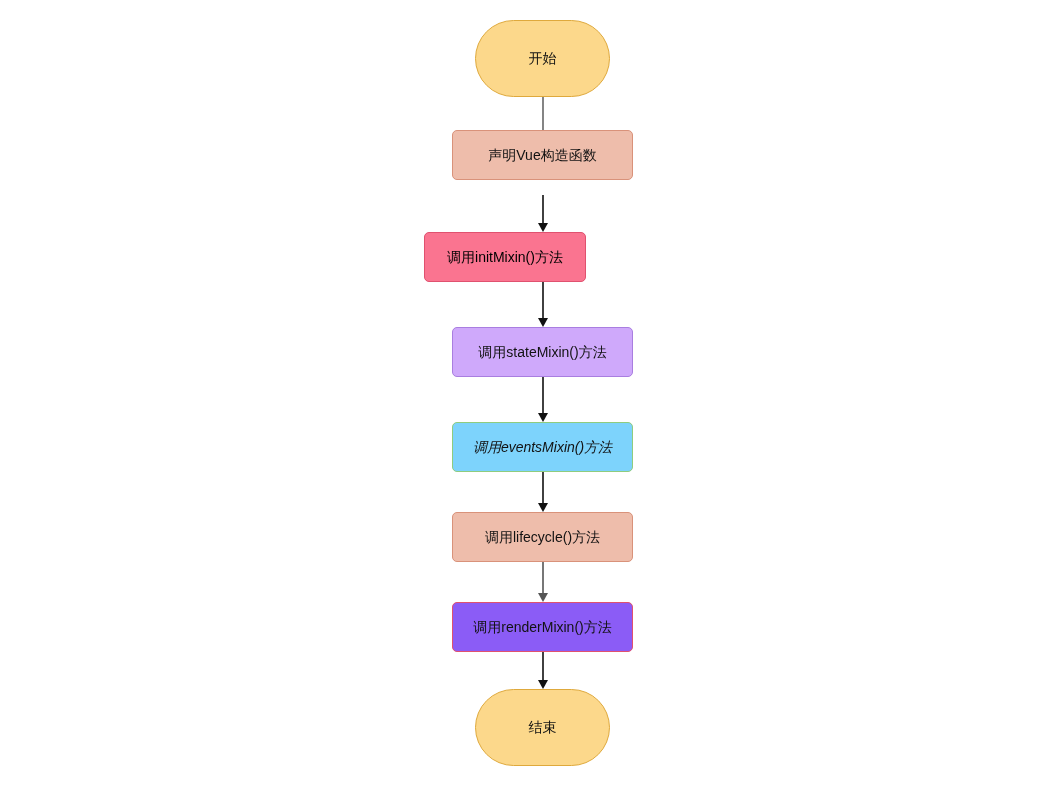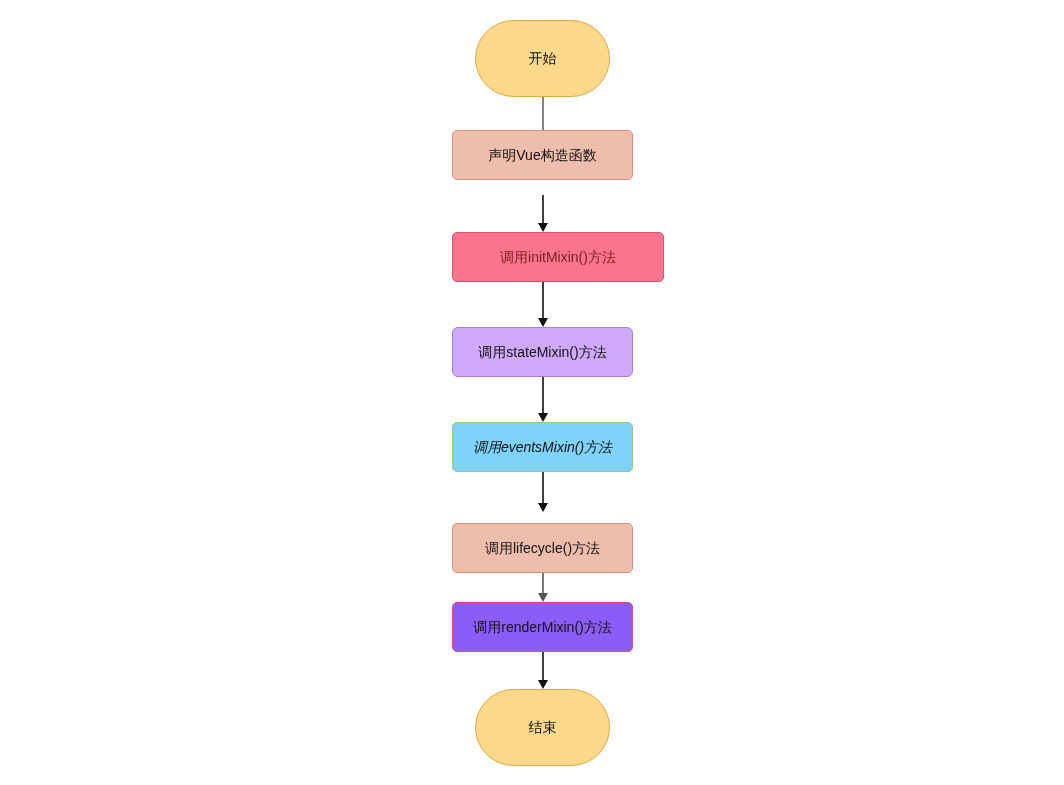--- a/index.html
+++ b/index.html
@@ -91,30 +91,30 @@
         <polygon points="538,680 548,680 543,689" fill="#111111"></polygon>
       </g>
     </svg>
   <div id="nodes">
       <div class="node terminal" style="left: 475px; top: 20px; width: 135px; height: 77px; background: rgb(252, 216, 139); border-color: rgb(223, 169, 60); color: rgb(18, 18, 18);">
         <span class="node-label">开始</span>
       </div>
       <div class="node process" style="left: 452px; top: 130px; width: 181px; height: 50px; background: rgb(238, 189, 171); border-color: rgb(217, 146, 122); color: rgb(18, 18, 18);">
         <span class="node-label">声明Vue构造函数</span>
       </div>
-      <div class="node process" style="left: 452px; top: 232px; width: 212px; height: 50px; background: rgb(250, 116, 144); border-color: rgb(224, 81, 111); color: #7f1d1d;">
+      <div class="node process" style="left: 424px; top: 232px; width: 162px; height: 50px; background: rgb(250, 116, 144); border-color: rgb(224, 81, 111); color: #000000;">
         <span class="node-label">调用initMixin()方法</span>
       </div>
-      <div class="node process" style="left: 452px; top: 327px; width: 181px; height: 50px; background: rgb(207, 169, 251); border-color: rgb(169, 126, 224); color: rgb(18, 18, 18); border-radius: 6px;">
+      <div class="node process" style="left: 452px; top: 327px; width: 181px; height: 50px; background: rgb(207, 169, 251); border-color: rgb(169, 126, 224); color: rgb(18, 18, 18);">
         <span class="node-label">调用stateMixin()方法</span>
       </div>
       <div class="node process" style="left: 452px; top: 422px; width: 181px; height: 50px; background: #7dd3fc; border-color: rgb(143, 204, 126); color: rgb(18, 18, 18); font-style: italic;">
         <span class="node-label">调用eventsMixin()方法</span>
       </div>
-      <div class="node process" style="left: 452px; top: 512px; width: 181px; height: 50px; background: rgb(238, 189, 171); border-color: rgb(217, 146, 122); color: rgb(18, 18, 18); margin-top: 11px;">
+      <div class="node process" style="left: 452px; top: 512px; width: 181px; height: 50px; background: rgb(238, 189, 171); border-color: rgb(217, 146, 122); color: rgb(18, 18, 18);">
         <span class="node-label">调用lifecycle()方法</span>
       </div>
       <div class="node process" style="left: 452px; top: 602px; width: 181px; height: 50px; background: #8b5cf6; border-color: rgb(224, 81, 111); color: rgb(18, 18, 18);">
         <span class="node-label">调用renderMixin()方法</span>
       </div>
       <div class="node terminal" style="left: 475px; top: 689px; width: 135px; height: 77px; background: rgb(252, 216, 139); border-color: rgb(223, 169, 60); color: rgb(18, 18, 18); align-items: center;">
         <span class="node-label">结束</span>
       </div>
     </div>
 </div>

